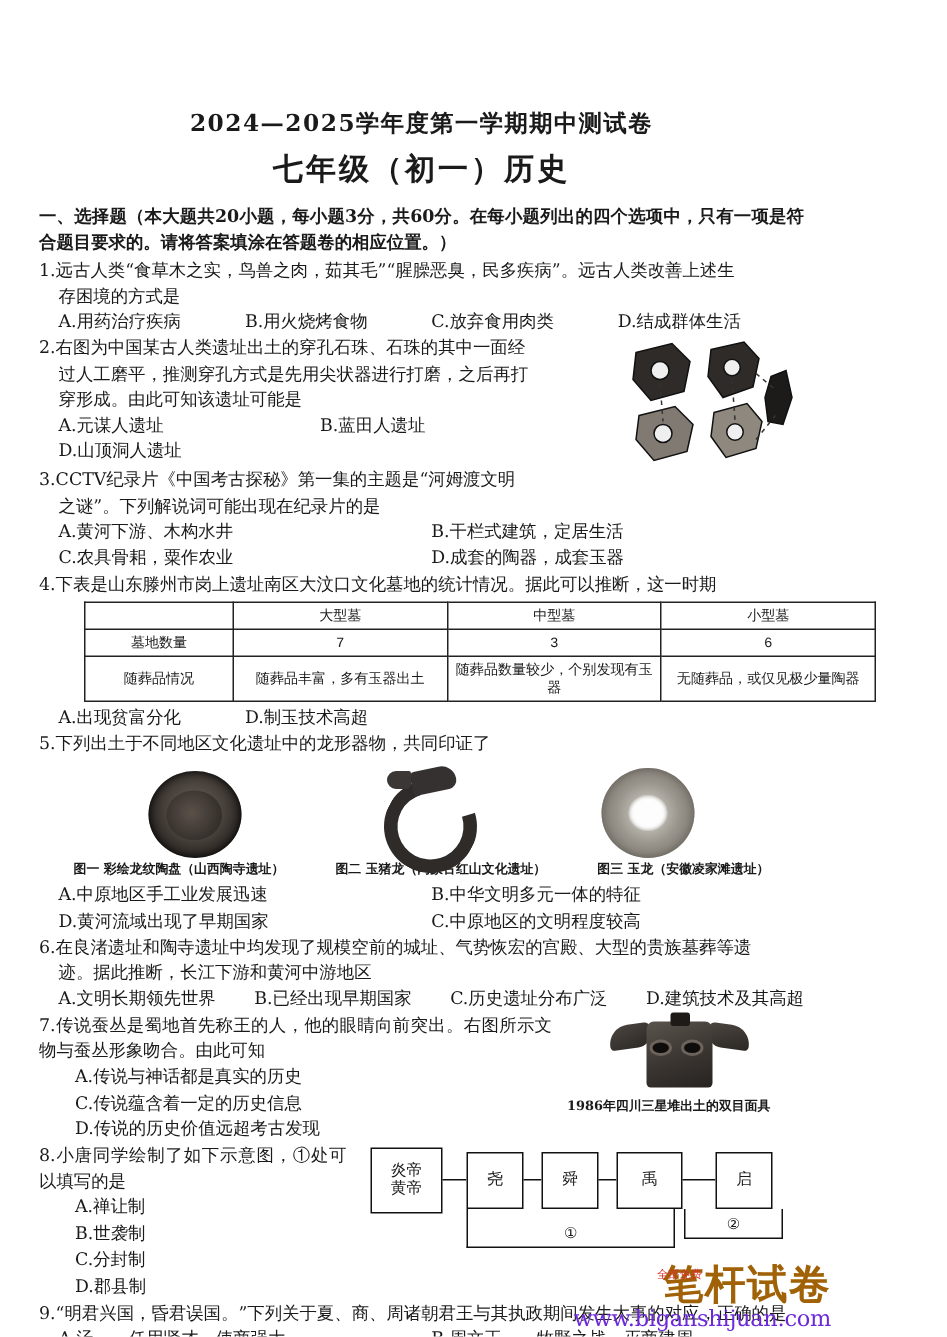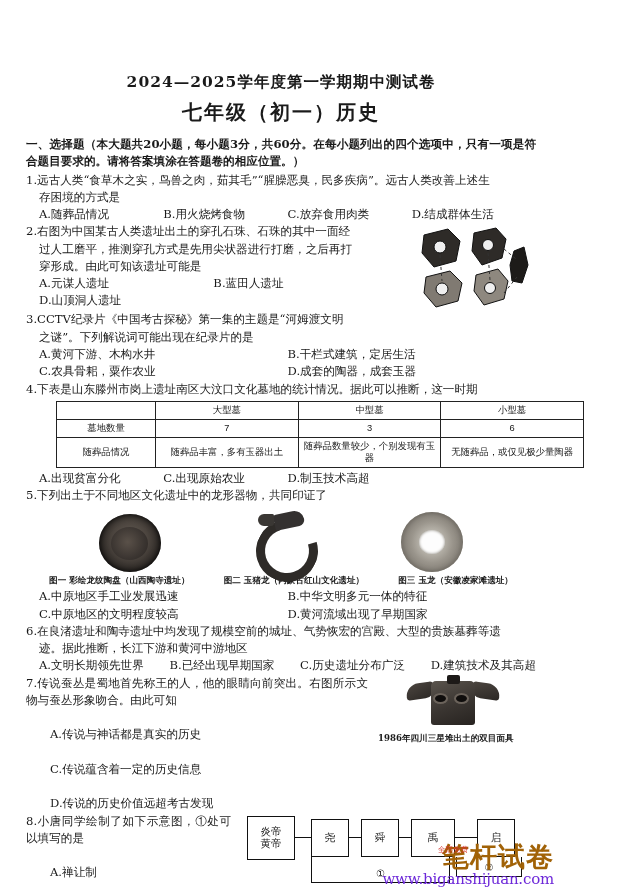--- a/index.html
+++ b/index.html
@@ -69,21 +69,20 @@
     font-size: 11.6px;
     line-height: 1.5;
   }
   .opts.cols4 > span { width: 25%; display: inline-block; }
   .opts.cols2 > span { width: 50%; display: inline-block; }
   .opts.cols2-narrow > span:first-child { width: 47%; }
   .opt-stack {
     padding-left: 24px;
     font-size: 11.6px;
     line-height: 1.52;
-    margin-top: 17px;
   }
   .opts-q6 {
     padding-left: 13px;
     font-size: 11.6px;
     line-height: 1.5;
     display: flex;
     justify-content: space-between;
   }
 
   
@@ -332,21 +331,21 @@
 
   <div class="doc-title">2024—2025学年度第一学期期中测试卷</div>
   <div class="doc-subtitle">七年级（初一）历史</div>
 
   <div class="section-head">一、选择题（本大题共20小题，每小题3分，共60分。在每小题列出的四个选项中，只有一项是符合题目要求的。请将答案填涂在答题卷的相应位置。）</div>
 
   <div class="q">
     <div class="q-stem"><span>1.</span><span>远古人类“食草木之实，鸟兽之肉，茹其毛”“腥臊恶臭，民多疾病”。远古人类改善上述生</span></div>
     <div class="q-cont">存困境的方式是</div>
     <div class="opts cols4">
-      <span>A.随葬品情况</span>
+      <span>A.用药治疗疾病</span>
       <span>B.用火烧烤食物</span>
       <span>C.放弃食用肉类</span>
       <span>D.结成群体生活</span>
     </div>
   </div>
 
   <div class="q">
     <svg class="stone-beads float-right" viewBox="0 0 112 86">
       <g fill="#2e2b28" stroke="#111" stroke-width="1">
         <path d="M6 10 L30 4 L42 16 L38 36 L16 42 L4 28 Z"></path>
@@ -413,21 +412,20 @@
       <tr>
         <td class="c0">随葬品情况</td>
         <td>随葬品丰富，多有玉器出土</td>
         <td>随葬品数量较少，个别发现有玉器</td>
         <td>无随葬品，或仅见极少量陶器</td>
       </tr>
     </tbody>
       </table>
     <div class="opts cols4">
       <span>A.出现贫富分化</span>
-      <span>C.出现原始农业</span>
       <span>D.制玉技术高超</span>
     </div>
   </div>
 
   <div class="q">
     <div class="q-stem"><span>5.</span><span>下列出土于不同地区文化遗址中的龙形器物，共同印证了</span></div>
     <div class="artifacts">
       <div class="artifact-cell">
         <div class="plate"></div>
       </div>
@@ -445,22 +443,22 @@
     <div class="captions">
       <span>图一  彩绘龙纹陶盘（山西陶寺遗址）</span>
       <span>图二  玉猪龙（内蒙古红山文化遗址）</span>
       <span>图三  玉龙（安徽凌家滩遗址）</span>
     </div>
     <div class="opts cols2">
       <span>A.中原地区手工业发展迅速</span>
       <span>B.中华文明多元一体的特征</span>
     </div>
     <div class="opts cols2">
+      <span>D.黄河流域出现了早期国家</span>
       <span>C.中原地区的文明程度较高</span>
-      <span>D.黄河流域出现了早期国家</span>
     </div>
   </div>
 
   <div class="q">
     <div class="q-stem"><span>6.</span><span>在良渚遗址和陶寺遗址中均发现了规模空前的城址、气势恢宏的宫殿、大型的贵族墓葬等遗</span></div>
     <div class="q-cont">迹。据此推断，长江下游和黄河中游地区</div>
     <div class="opts-q6">
       <span>A.文明长期领先世界</span>
       <span>B.已经出现早期国家</span>
       <span>C.历史遗址分布广泛</span>

